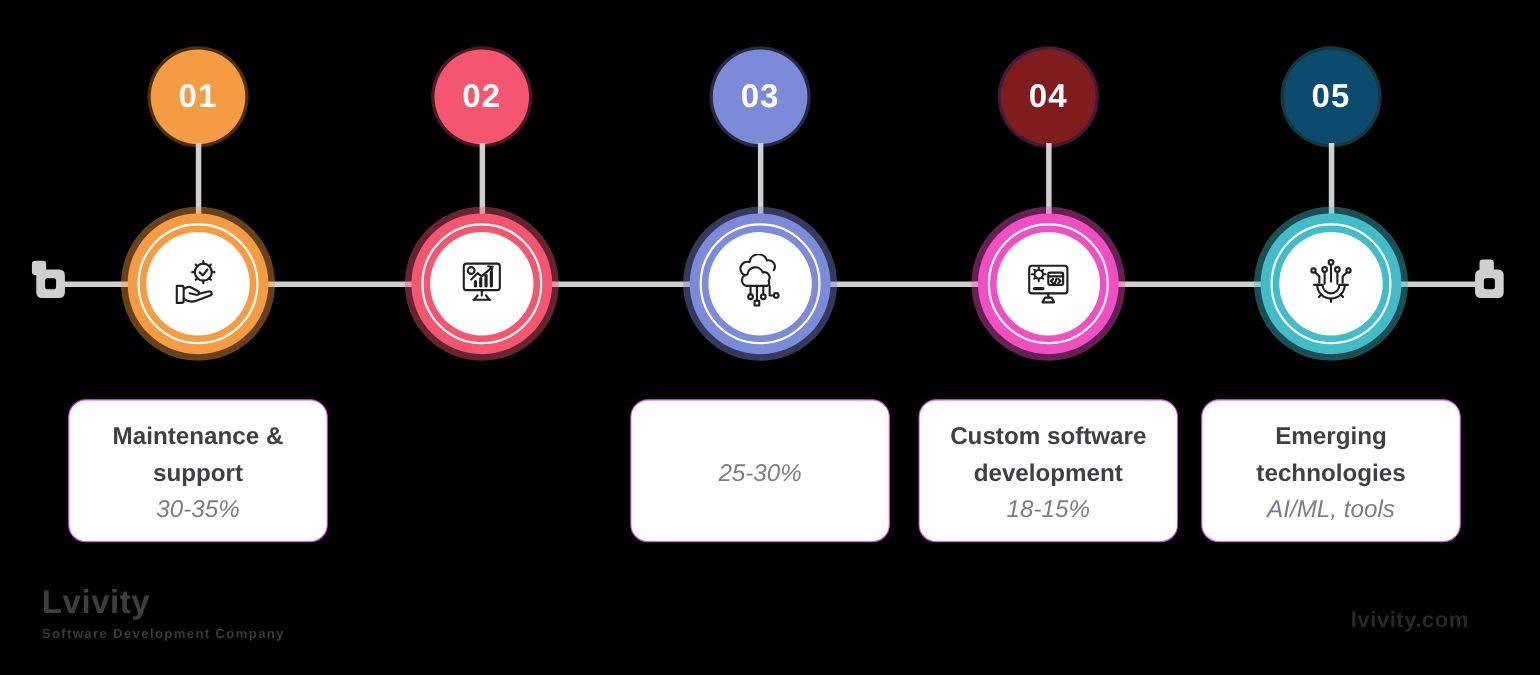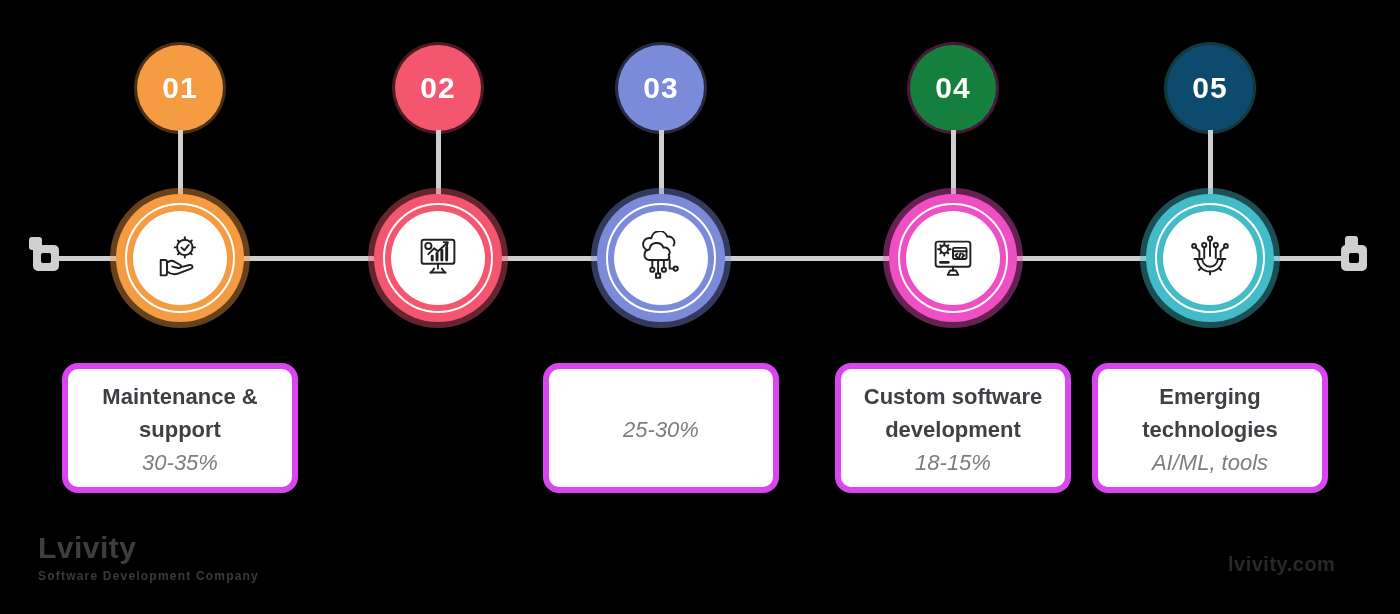--- a/index.html
+++ b/index.html
@@ -33,21 +33,21 @@
   .icon-circle::before{content:"";position:absolute;inset:9px;border-radius:50%;border:2px solid #fff;}
   .icon-inner{
     position:absolute;inset:17px;background:#fff;border-radius:50%;
     display:flex;align-items:center;justify-content:center;
   }
   .icon-inner svg{display:block;}
 
   
   .card{
     position:absolute;left:11px;top:363px;width:236px;height:130px;background:#fff;
-    border:6px solid #d946ef;border-radius:16px;
+    border:1px solid #d946ef;border-radius:16px;
     box-shadow:0 4px 10px rgba(0,0,0,0.85);
     display:flex;flex-direction:column;align-items:center;justify-content:center;
     text-align:center;padding:0 8px;box-sizing:border-box;
   }
   .card-title{color:#3f3f46;font-size:22px;font-weight:bold;line-height:1.5;max-width:220px;}
   .card-value{color:#7d7d85;font-size:22px;font-style:italic;margin-top:4px;text-align:right;}
 
   
   .logo{position:absolute;left:38px;top:532px;z-index:2;}
   .logo-word{color:#3e3e3e;font-size:30px;font-weight:bold;letter-spacing:0.5px;line-height:1.05;}
@@ -124,21 +124,21 @@
           <polyline points="18,24 24,18 28,21 38,12"></polyline>
           <polyline points="34,11.5 38,12 37.2,16"></polyline>
           <line x1="28" y1="34" x2="28" y2="39"></line>
           <path d="M24,39 l-3,4 M32,39 l3,4"></path>
           <line x1="20" y1="43" x2="36" y2="43"></line>
         </svg>
       </div>
     </div>
   </div>
 
-  <div class="col" style="left:532px">
+  <div class="col" style="left:562px">
     <div class="num-circle" style="background: rgb(123, 139, 217); box-shadow: rgba(123, 139, 217, 0.3) 0px 0px 0px 3px;">
       <span>03</span>
     </div>
     <div class="v-line"></div>
     <div class="icon-circle" style="background: rgb(123, 139, 217); box-shadow: rgba(123, 139, 217, 0.42) 0px 0px 0px 6px;">
       <div class="icon-inner">
         <svg class="ic" width="54" height="54" viewBox="0 0 56 56">
           <path d="M14,20 a6.5,6.5 0 0 1 4,-12.5 a8.5,8.5 0 0 1 16.5,-1.5 a6,6 0 0 1 6.5,9"></path>
           <path d="M15,30 a5.5,5.5 0 0 1 1,-10.8 a7.5,7.5 0 0 1 14.5,-1.9 a5,5 0 0 1 5.5,7.7 a3.8,3.8 0 0 1 -1.2,5 z"></path>
           <line x1="19" y1="30" x2="19" y2="38"></line>
@@ -151,21 +151,21 @@
             <circle cx="43.2" cy="39" r="2.2"></circle>
         </svg>
       </div>
     </div>
     <div class="card">
       <div class="card-value">25-30%</div>
     </div>
   </div>
 
   <div class="col" style="left:824px">
-    <div class="num-circle" style="background: #15803d; box-shadow: rgba(240, 79, 196, 0.3) 0px 0px 0px 3px;">
+    <div class="num-circle" style="background: #7f1d1d; box-shadow: rgba(240, 79, 196, 0.3) 0px 0px 0px 3px;">
       <span>04</span>
     </div>
     <div class="v-line"></div>
     <div class="icon-circle" style="background: rgb(240, 79, 196); box-shadow: rgba(240, 79, 196, 0.42) 0px 0px 0px 6px;">
       <div class="icon-inner">
         <svg class="ic" width="54" height="54" viewBox="0 0 56 56">
           <rect x="10" y="11" width="36" height="26" rx="2.5"></rect>
           <circle cx="19" cy="19" r="4"></circle>
           <line x1="19" y1="12.5" x2="19" y2="14.5"></line>
             <line x1="19" y1="23.5" x2="19" y2="25.5"></line>

